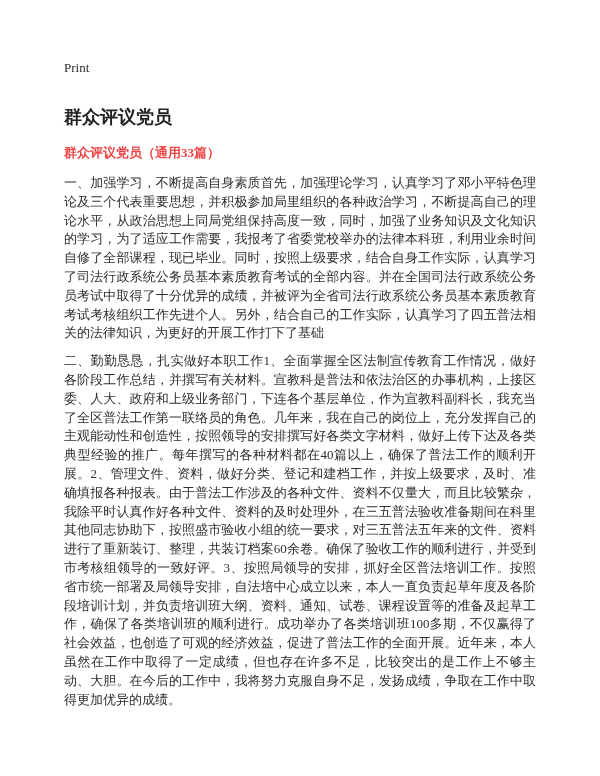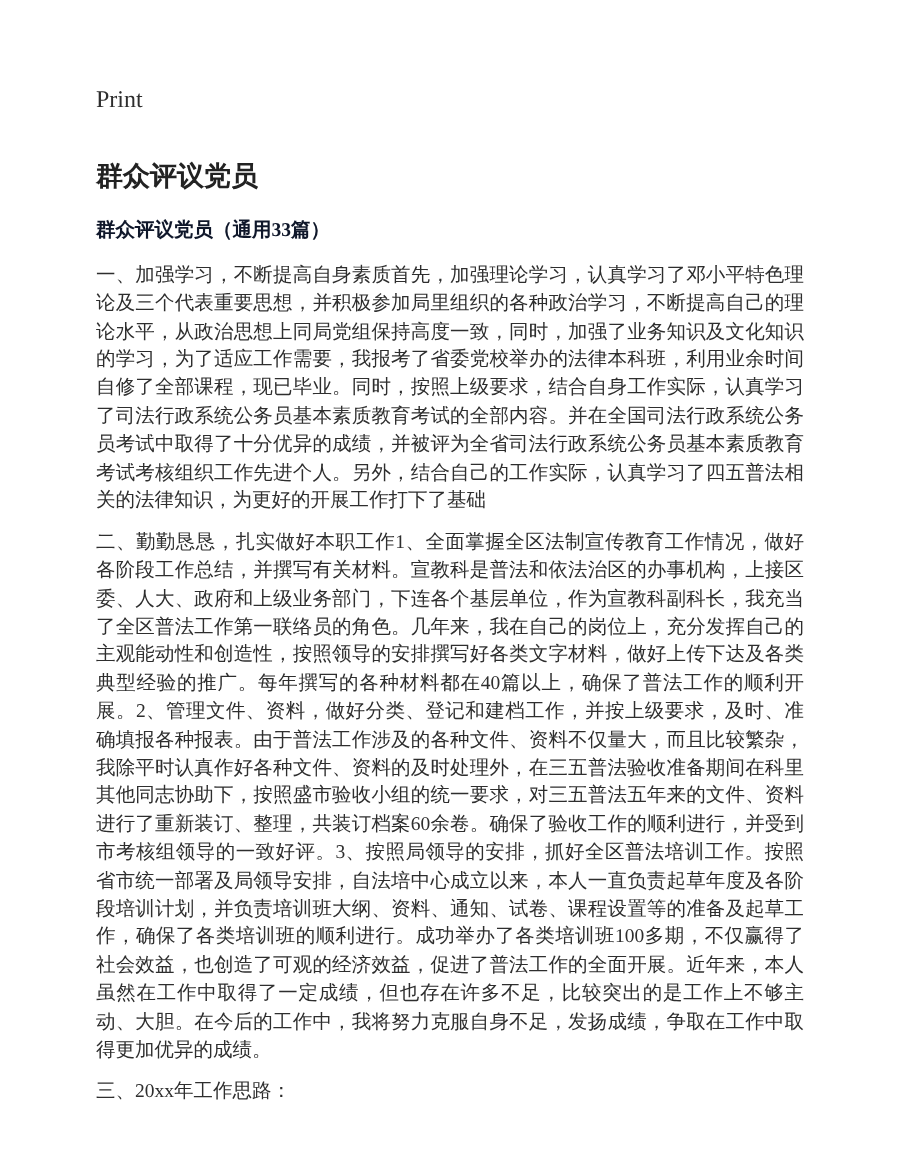--- a/index.html
+++ b/index.html
@@ -12,39 +12,39 @@
     min-height: 776px;
     font-family: "Liberation Serif", "DejaVu Serif", serif;
     color: #2e2e2e;
   }
   .page {
     box-sizing: border-box;
     width: 600px;
     padding: 58px 64px 40px 64px;
   }
   .print-link {
-    font-size: 16px;
+    font-size: 13px;
     line-height: 15px;
     color: #2e2e2e;
     display: inline-block;
     cursor: pointer;
   }
   .doc-title {
     margin: 30px 0 0 0;
     font-size: 18px;
     line-height: 23px;
     font-weight: bold;
     color: #222222;
   }
   .doc-subtitle {
     margin: 15px 0 0 0;
     font-size: 13px;
     line-height: 17px;
     font-weight: bold;
-    color: #0f172a;
+    color: #ef4444;
   }
   .section-heading {
     margin: 12px 0 0 0;
     font-size: 13px;
     line-height: 17px;
     font-weight: bold;
     color: #222222;
   }
   .para {
     margin: 9px 0 0 0;
@@ -68,15 +68,14 @@
 
   <h1 class="doc-title">群众评议党员</h1>
 
   <h2 class="doc-subtitle">群众评议党员（通用33篇）</h2>
 
 
   <p class="para">一、加强学习，不断提高自身素质首先，加强理论学习，认真学习了邓小平特色理论及三个代表重要思想，并积极参加局里组织的各种政治学习，不断提高自己的理论水平，从政治思想上同局党组保持高度一致，同时，加强了业务知识及文化知识的学习，为了适应工作需要，我报考了省委党校举办的法律本科班，利用业余时间自修了全部课程，现已毕业。同时，按照上级要求，结合自身工作实际，认真学习了司法行政系统公务员基本素质教育考试的全部内容。并在全国司法行政系统公务员考试中取得了十分优异的成绩，并被评为全省司法行政系统公务员基本素质教育考试考核组织工作先进个人。另外，结合自己的工作实际，认真学习了四五普法相关的法律知识，为更好的开展工作打下了基础</p>
 
   <p class="para">二、勤勤恳恳，扎实做好本职工作1、全面掌握全区法制宣传教育工作情况，做好各阶段工作总结，并撰写有关材料。宣教科是普法和依法治区的办事机构，上接区委、人大、政府和上级业务部门，下连各个基层单位，作为宣教科副科长，我充当了全区普法工作第一联络员的角色。几年来，我在自己的岗位上，充分发挥自己的主观能动性和创造性，按照领导的安排撰写好各类文字材料，做好上传下达及各类典型经验的推广。每年撰写的各种材料都在40篇以上，确保了普法工作的顺利开展。2、管理文件、资料，做好分类、登记和建档工作，并按上级要求，及时、准确填报各种报表。由于普法工作涉及的各种文件、资料不仅量大，而且比较繁杂，我除平时认真作好各种文件、资料的及时处理外，在三五普法验收准备期间在科里其他同志协助下，按照盛市验收小组的统一要求，对三五普法五年来的文件、资料进行了重新装订、整理，共装订档案60余卷。确保了验收工作的顺利进行，并受到市考核组领导的一致好评。3、按照局领导的安排，抓好全区普法培训工作。按照省市统一部署及局领导安排，自法培中心成立以来，本人一直负责起草年度及各阶段培训计划，并负责培训班大纲、资料、通知、试卷、课程设置等的准备及起草工作，确保了各类培训班的顺利进行。成功举办了各类培训班100多期，不仅赢得了社会效益，也创造了可观的经济效益，促进了普法工作的全面开展。近年来，本人虽然在工作中取得了一定成绩，但也存在许多不足，比较突出的是工作上不够主动、大胆。在今后的工作中，我将努力克服自身不足，发扬成绩，争取在工作中取得更加优异的成绩。</p>
 
-  <p class="para">三、20xx年工作思路：</p>
 
 </div>
 
 </body></html>

